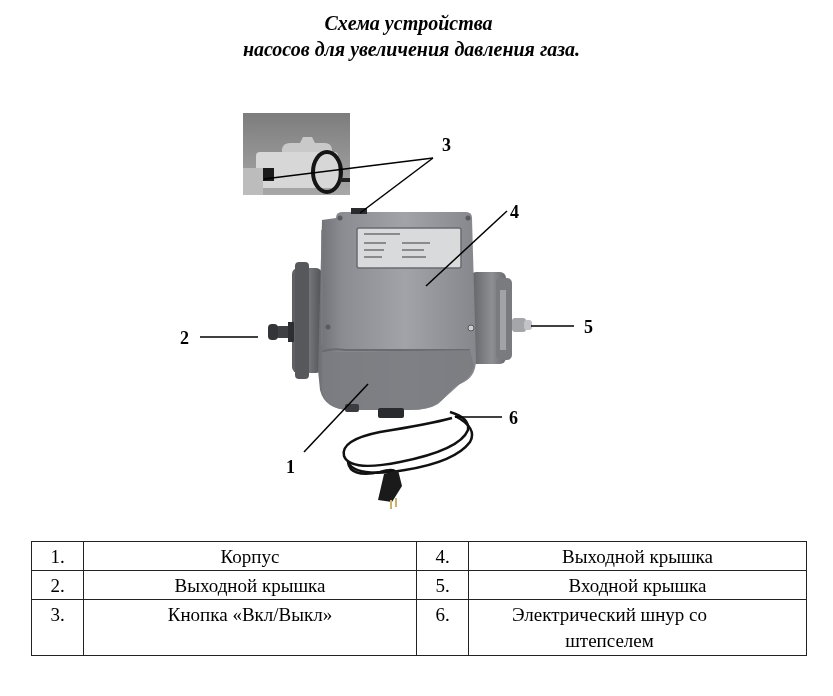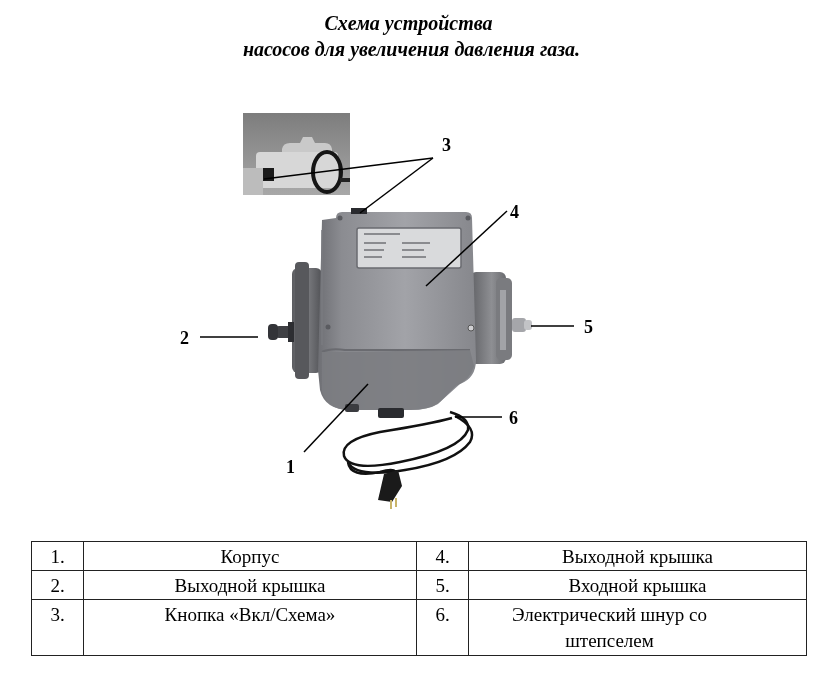--- a/index.html
+++ b/index.html
@@ -161,18 +161,18 @@
     <td>Выходной крышка</td>
   </tr>
   <tr class="r2">
     <td class="num">2.</td>
     <td>Выходной крышка</td>
     <td class="num">5.</td>
     <td>Входной крышка</td>
   </tr>
   <tr class="r3">
     <td class="num">3.</td>
-    <td>Кнопка «Вкл/Схема»</td>
+    <td>Кнопка «Вкл/Выкл»</td>
     <td class="num">6.</td>
     <td style="padding-right:60px;">Электрический шнур со штепселем</td>
   </tr>
 </tbody>
   </table>
 
 </body></html>

